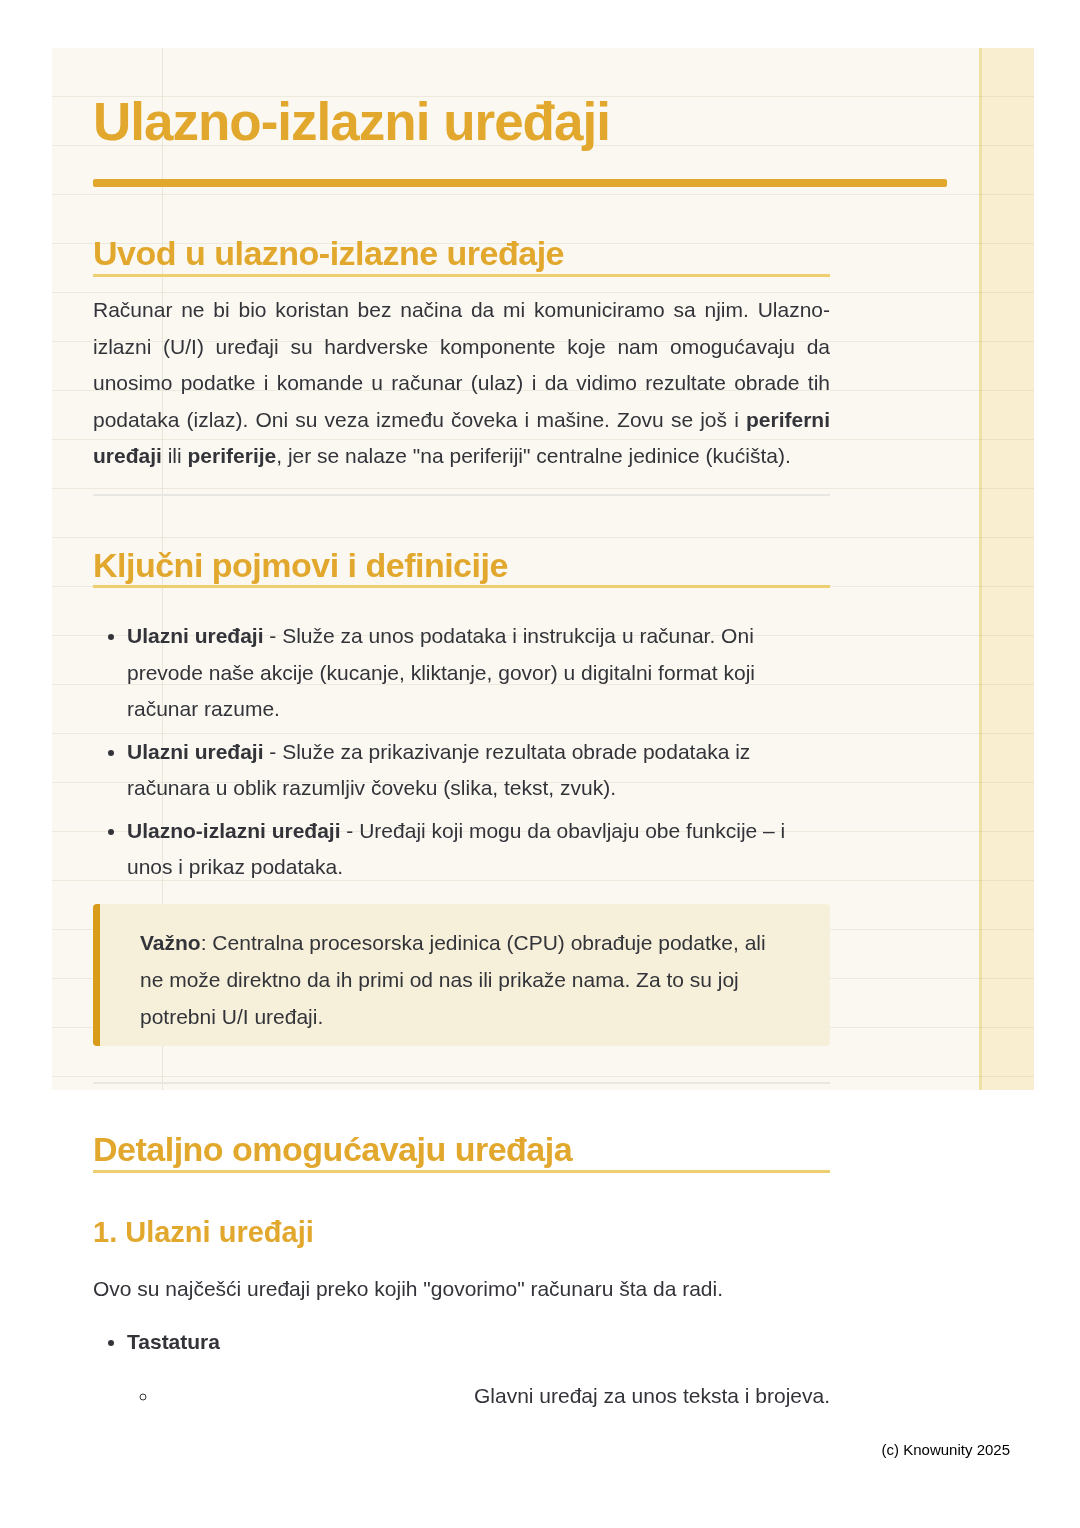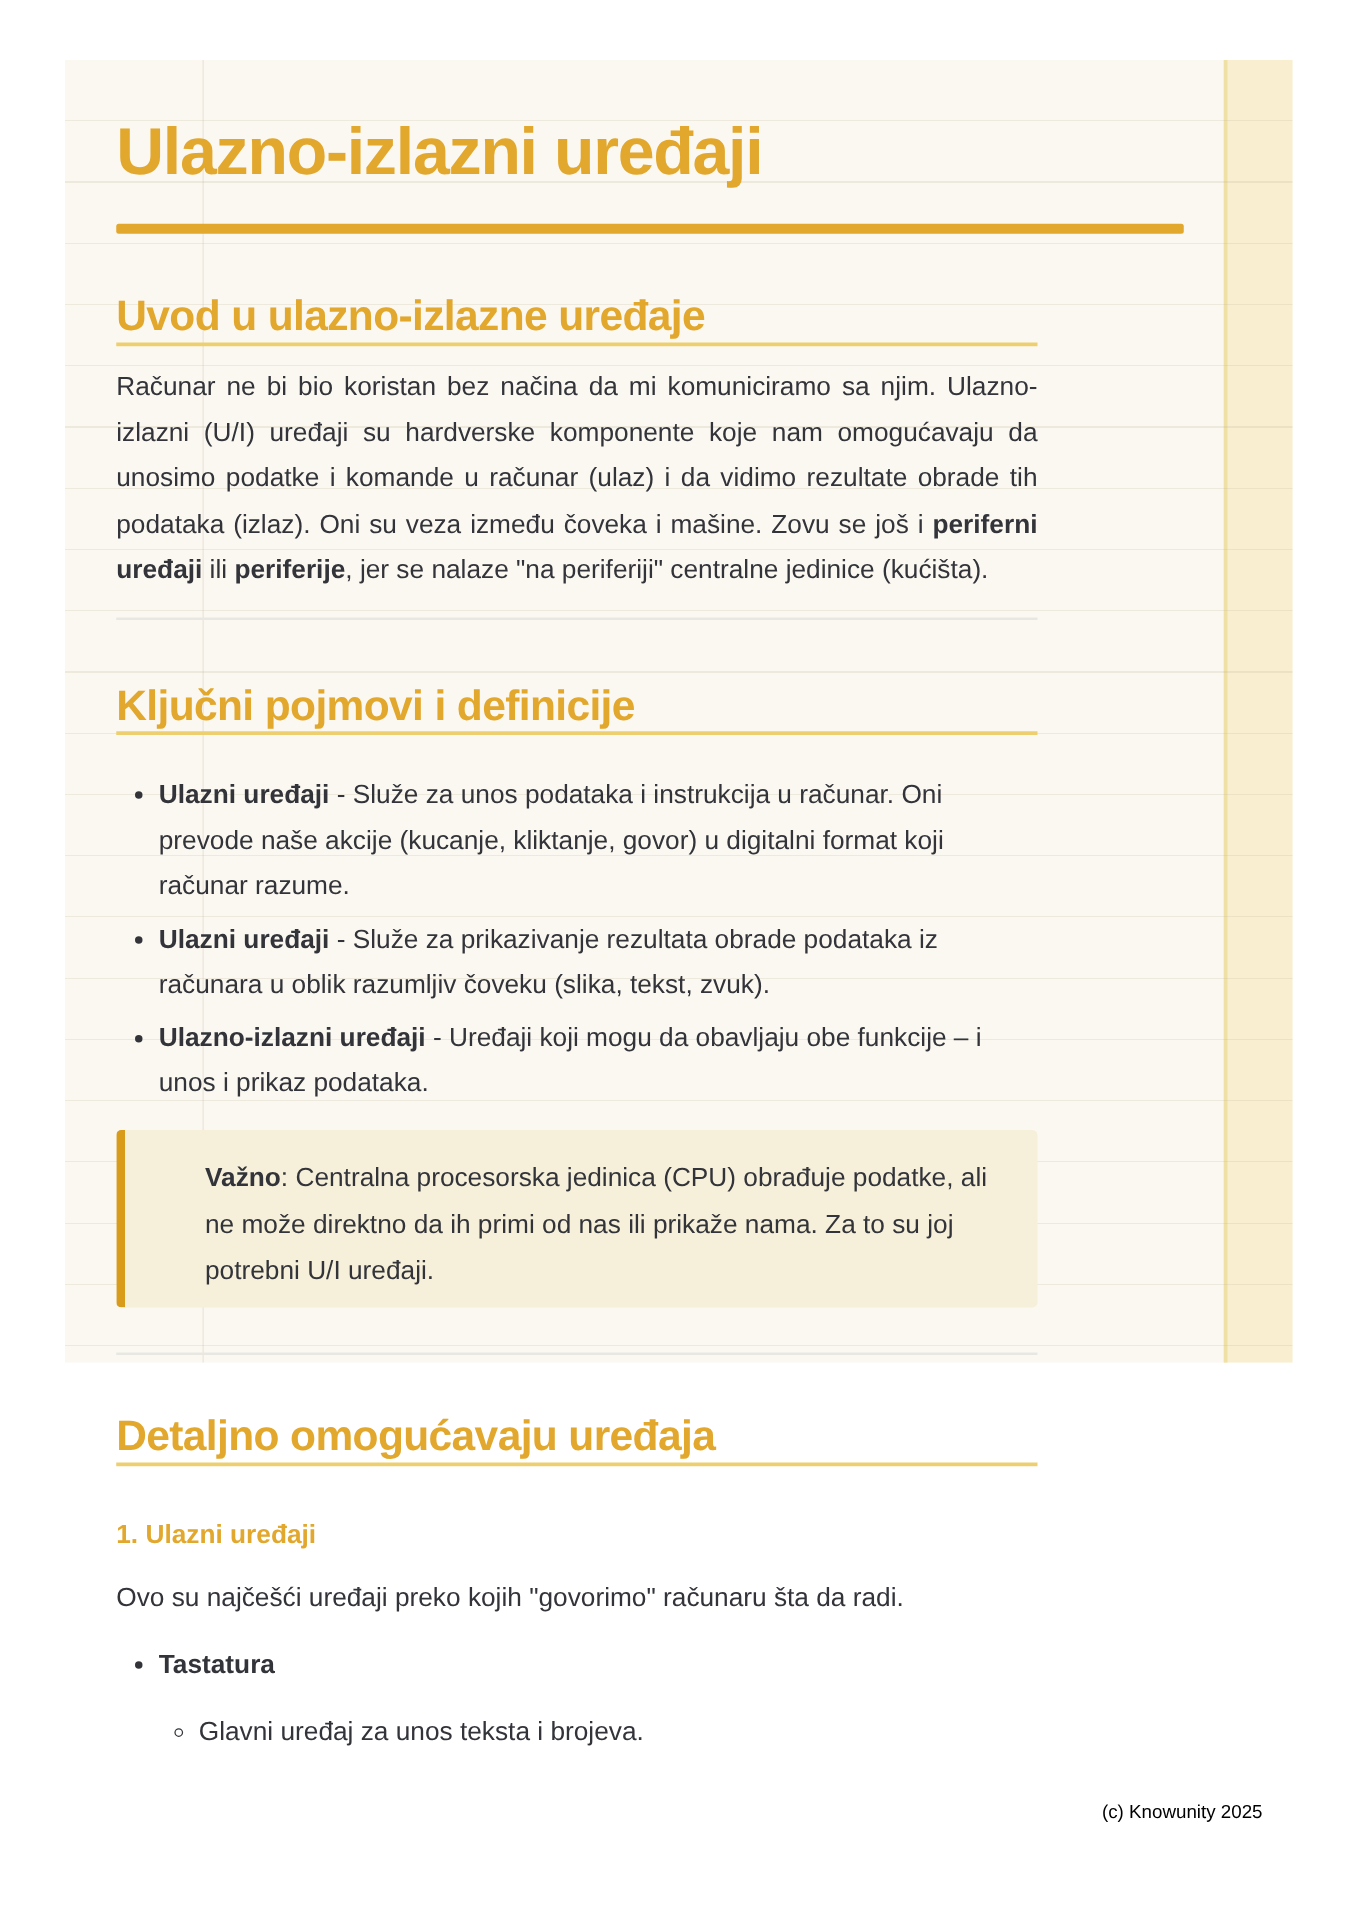--- a/index.html
+++ b/index.html
@@ -55,45 +55,45 @@
     font-size:34px; line-height:1.2;
     font-weight:800; letter-spacing:-0.5px;
     color:#e2a72d;
     border-bottom:3px solid #edcf70;
   }
   .h2-intro   { margin-top:46px; }
   .h2-key     { margin-top:49px; }
   .h2-details { margin-top:45px; }
   h3 {
     margin:42px 0 0 0;
-    font-size:21px; line-height:1.2;
+    font-size:29px; line-height:1.2;
     font-weight:700;
     color:#e2a72d;
   }
   p { margin:0; font-size:21px; line-height:36.5px; }
   .p-intro   { margin-top:15px; text-align:justify; }
   .p-details { margin-top:21px; }
   b, .bold { font-weight:700; }
   .divider {
     height:2px; background:#e8e7e2; border:none;
     margin:0;
   }
   .divider-1 { margin-top:19px; }
   .divider-2 { margin-top:36px; }
   ul { margin:0; font-size:21px; line-height:36.5px; }
   ul.key-list { margin-top:30px; padding-left:34px; list-style:disc; }
   ul.key-list > li { margin-bottom:6px; }
   ul.devices  { margin-top:17px; padding-left:34px; list-style:disc; }
-  ul.sub      { margin-top:17px; padding-left:32px; list-style:circle; }
+  ul.sub      { margin-top:17px; padding-left:32px; list-style:circle;text-align:right; }
   .callout {
     margin-top:18px;
     background:#f6f0da;
     border-left:7px solid #d89c1a;
     border-radius:4px;
-    padding:20px 40px 11px 64px;
+    padding:20px 40px 11px 40px;
     font-size:21px; line-height:37px;
     box-sizing:border-box;
     width:737px;
   }
   .watermark {
     position:absolute; right:70px; top:1441px;
     font-size:15px; color:#000000;
     z-index:5;
   }
 </style>

